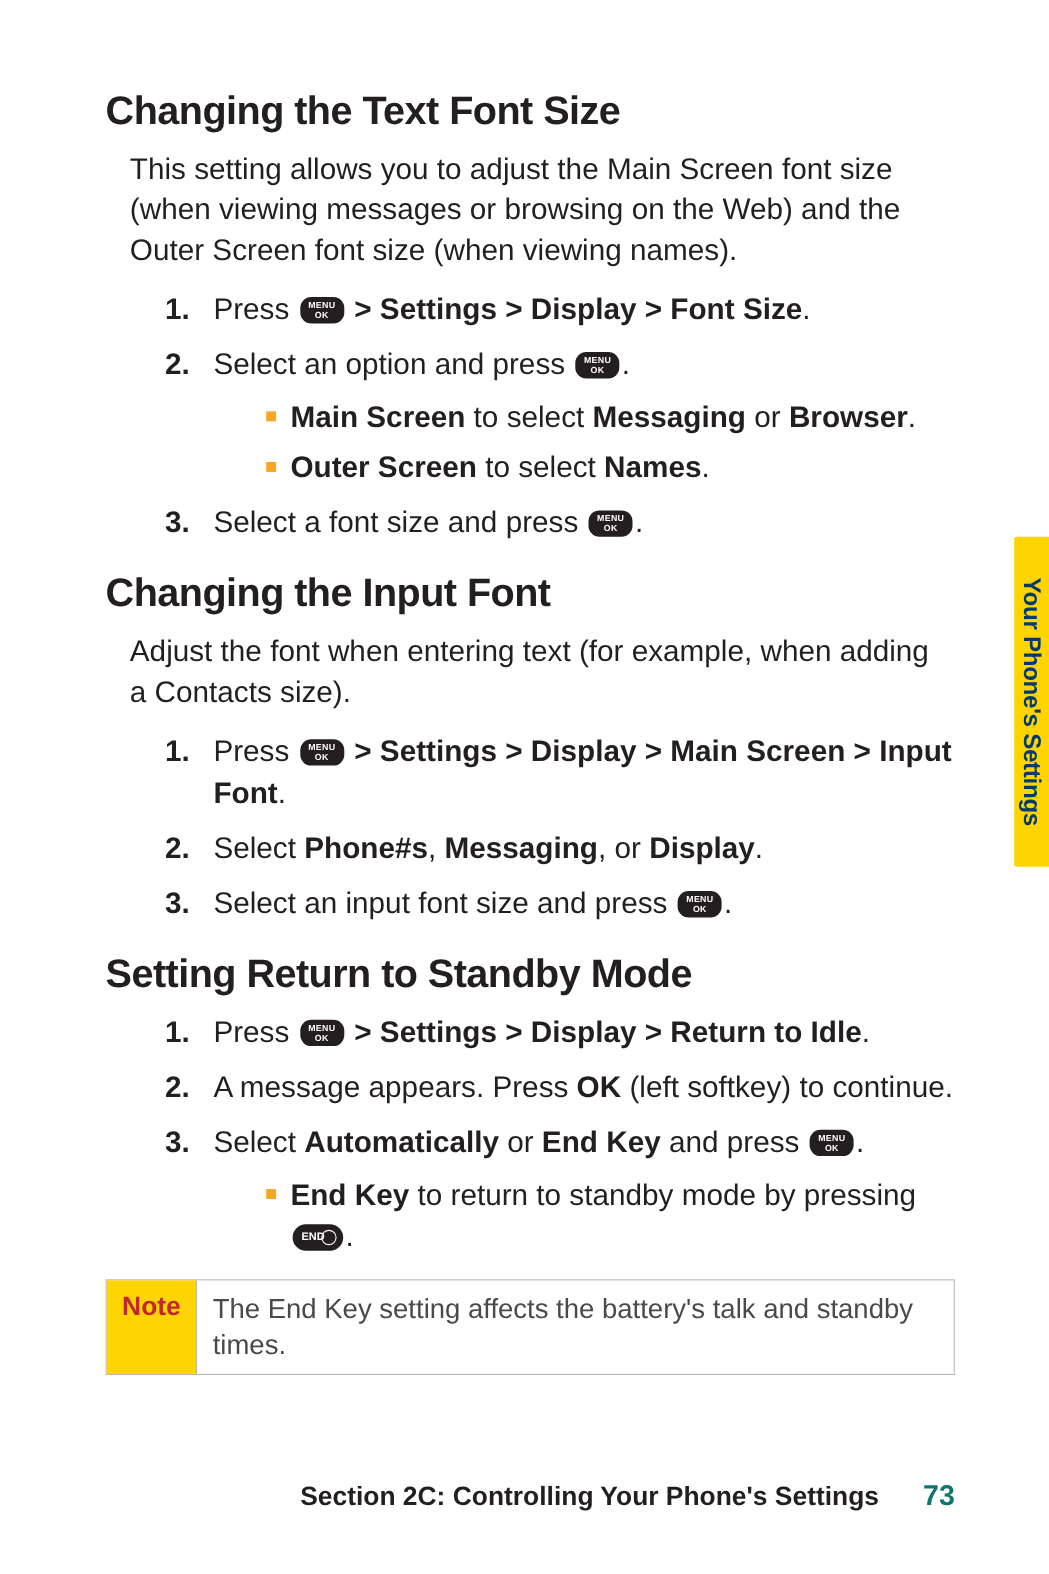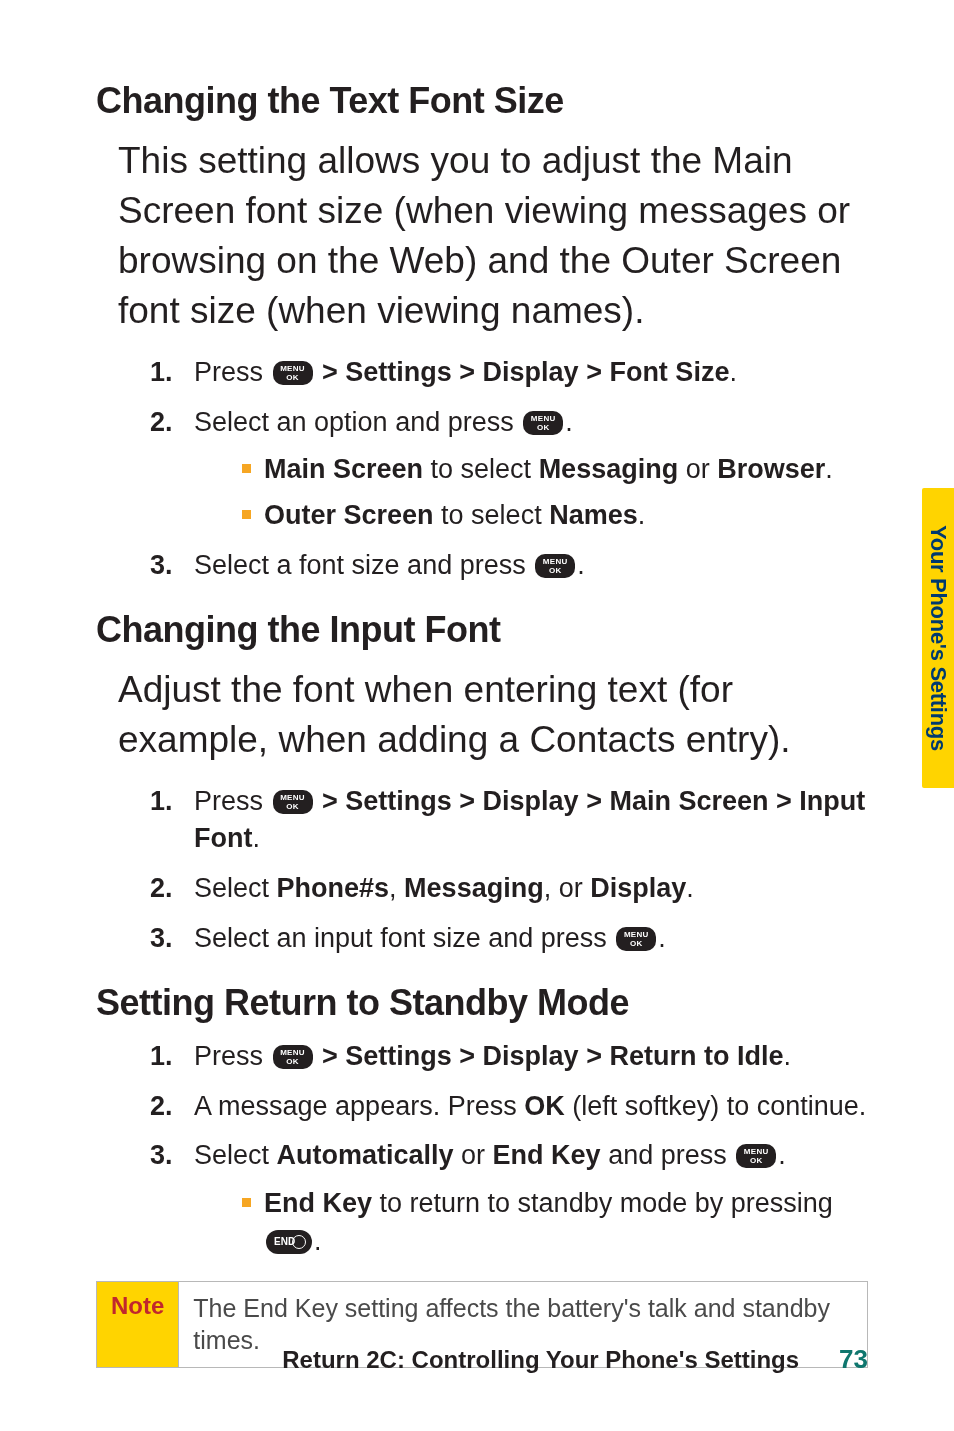--- a/index.html
+++ b/index.html
@@ -18,21 +18,21 @@
   h2.section-heading {
     font-size: 36px;
     font-weight: 700;
     letter-spacing: -0.5px;
     margin-top: 24px;
     margin-bottom: 14px;
     color: #231f20;
   }
   h2.section-heading:first-child { margin-top: 0; }
   p.intro {
-    font-size: 37px;
+    font-size: 27px;
     line-height: 1.35;
     margin: 0 6px 18px 22px;
     color: #231f20;
   }
   ol.steps {
     list-style: none;
     margin: 0 0 8px 54px;
     counter-reset: step;
   }
   ol.steps > li {
@@ -185,21 +185,21 @@
       <p class="intro">This setting allows you to adjust the Main Screen font size (when viewing messages or browsing on the Web) and the Outer Screen font size (when viewing names).</p>
       <ol class="steps">
         <li><span class="num">1.</span>Press <span class="menu-key"></span><strong> &gt; Settings &gt; Display &gt; Font Size</strong>.</li>
         <li><span class="num">2.</span>Select an option and press <span class="menu-key"></span>.<ul class="sub">
             <li><strong>Main Screen</strong> to select <strong>Messaging</strong> or <strong>Browser</strong>.</li>
             <li><strong>Outer Screen</strong> to select <strong>Names</strong>.</li>
           </ul></li>
         <li><span class="num">3.</span>Select a font size and press <span class="menu-key"></span>.</li>
       </ol>
       <h2 class="section-heading">Changing the Input Font</h2>
-      <p class="intro">Adjust the font when entering text (for example, when adding a Contacts entry).</p>
+      <p class="intro">Adjust the font when entering text (for example, when adding a Contacts size).</p>
       <ol class="steps">
         <li><span class="num">1.</span>Press <span class="menu-key"></span><strong> &gt; Settings &gt; Display &gt; Main Screen &gt; Input Font</strong>.</li>
         <li><span class="num">2.</span>Select <strong>Phone#s</strong>, <strong>Messaging</strong>, or <strong>Display</strong>.</li>
         <li><span class="num">3.</span>Select an input font size and press <span class="menu-key"></span>.</li>
       </ol>
       <h2 class="section-heading">Setting Return to Standby Mode</h2>
       <ol class="steps">
         <li><span class="num">1.</span>Press <span class="menu-key"></span><strong> &gt; Settings &gt; Display &gt; Return to Idle</strong>.</li>
         <li><span class="num">2.</span>A message appears. Press <strong>OK</strong> (left softkey) to continue.</li>
         <li><span class="num">3.</span>Select <strong>Automatically</strong> or <strong>End Key</strong> and press <span class="menu-key"></span>.<ul class="sub">
@@ -207,20 +207,20 @@
           </ul></li>
       </ol>
     </div>
 
   <div class="note-box">
     <div class="note-label">Note</div>
     <div class="note-body">The End Key setting affects the battery's talk and standby times.</div>
   </div>
 
   <div class="footer">
-    <span class="title-line">Return 2C: Controlling Your Phone's Settings</span>
+    <span class="title-line">Section 2C: Controlling Your Phone's Settings</span>
     <span class="pnum">73</span>
   </div>
 </div>
 
 <div class="side-tab">
   <span>Your Phone's Settings</span>
 </div>
 
 </body></html>

